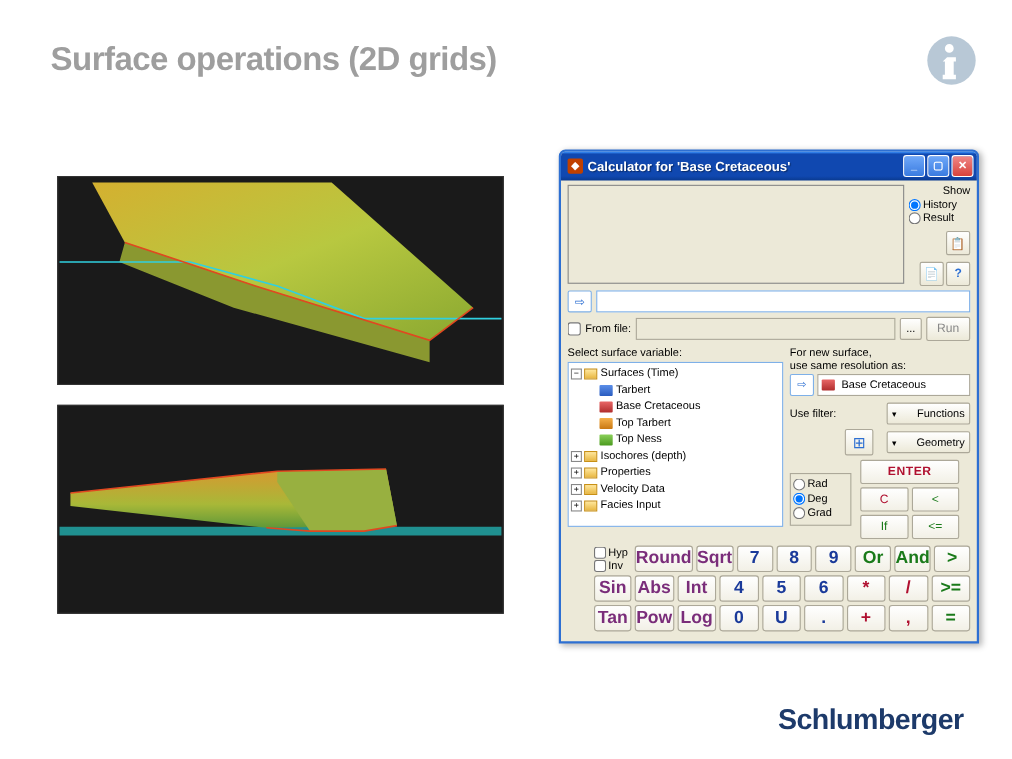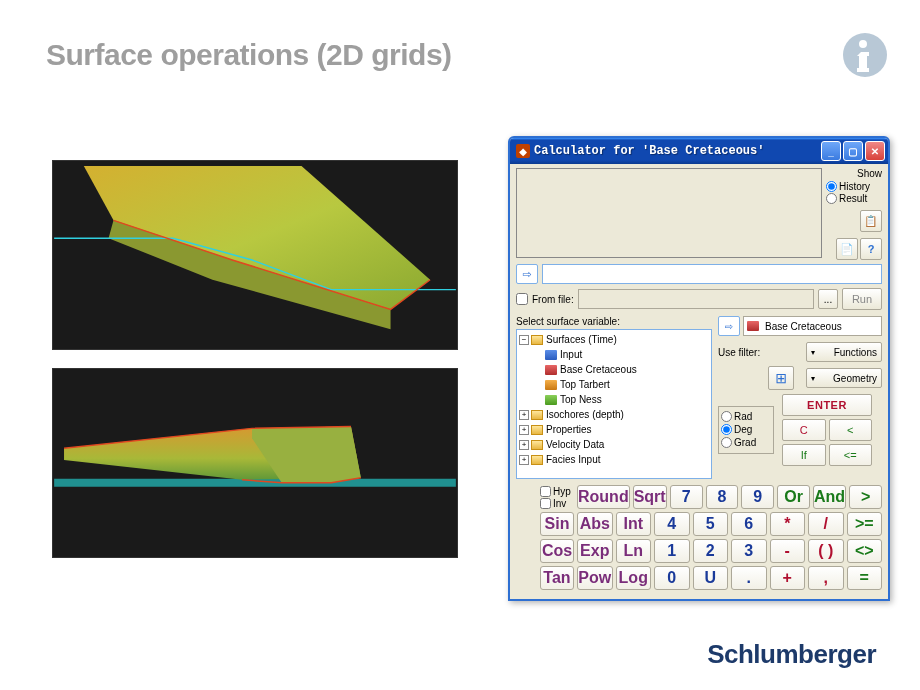--- a/index.html
+++ b/index.html
@@ -7,21 +7,21 @@
 .slide-title { position: absolute; top: 38px; left: 46px; font-size: 30px; font-weight: bold; color: #9e9e9e; letter-spacing: -0.5px; }
 .info-icon { position: absolute; top: 30px; right: 30px; width: 50px; height: 50px; }
 .info-icon svg { width: 100%; height: 100%; }
 .viewport { position: absolute; left: 52px; width: 406px; background: #1a1a1a; border: 1px solid #333; }
 .viewport.top { top: 160px; height: 190px; }
 .viewport.bottom { top: 368px; height: 190px; }
 .viewport svg { width: 100%; height: 100%; }
 .calc-window { position: absolute; top: 136px; left: 508px; width: 382px; border: 2px solid #2d6fd2; border-radius: 6px 6px 0 0; background: #ece9d8; box-shadow: 2px 2px 6px rgba(0,0,0,0.3); }
 .titlebar { height: 26px; background: linear-gradient(to bottom, #3d95ff 0%, #1048b0 8%, #1048b0 85%, #0a3a90 100%); border-radius: 4px 4px 0 0; display: flex; align-items: center; padding: 0 3px 0 6px; color: #fff; font-size: 12px; }
 .titlebar-icon { width: 14px; height: 14px; background: #c04000; border-radius: 2px; margin-right: 4px; display: flex; align-items: center; justify-content: center; color: #fff; font-size: 10px; }
-.titlebar-text { flex: 1; font-weight: bold; text-shadow: 1px 1px 1px rgba(0,0,0,0.4); font-family: Liberation Mono, monospace; }
+.titlebar-text { flex: 1; font-weight: bold; text-shadow: 1px 1px 1px rgba(0,0,0,0.4); }
 .win-btns { display: flex; gap: 2px; }
 .win-btn { width: 20px; height: 20px; border-radius: 3px; border: 1px solid #fff; display: flex; align-items: center; justify-content: center; font-size: 10px; font-weight: bold; cursor: pointer; }
 .win-min { background: linear-gradient(#6fa8f9, #3a7be0); color: #fff; }
 .win-max { background: linear-gradient(#6fa8f9, #3a7be0); color: #fff; }
 .win-close { background: linear-gradient(#f08887, #d8423b); color: #fff; }
 .calc-body { padding: 4px 6px 6px 6px; }
 .history-row { display: flex; gap: 4px; margin-bottom: 3px; }
 .history-area { flex: 1; height: 90px; background: #ece9d8; border: 1px solid #888; }
 .show-panel { width: 56px; }
 .show-panel .lbl { font-size: 10px; margin-bottom: 2px; text-align: right;}
@@ -172,21 +172,21 @@
         <div class="lbl">Select surface variable:</div>
         <div class="tree">
           <div class="tree-item">
               <span class="exp">−</span>
               <span class="folder"></span>
               <span>Surfaces (Time)</span>
             </div>
           <div class="tree-item">
               <span class="spacer" style="width:26px"></span>
               <span class="surf-icon surf-blue"></span>
-              <span>Input</span>
+              <span>Tarbert</span>
             </div>
           <div class="tree-item">
               <span class="spacer" style="width:26px"></span>
               <span class="surf-icon surf-red"></span>
               <span>Base Cretaceous</span>
             </div>
           <div class="tree-item">
               <span class="spacer" style="width:26px"></span>
               <span class="surf-icon surf-orange"></span>
               <span>Top Tarbert</span>
@@ -212,20 +212,21 @@
               <span>Velocity Data</span>
             </div>
           <div class="tree-item">
               <span class="exp">+</span>
               <span class="folder"></span>
               <span>Facies Input</span>
             </div>
         </div>
       </div>
       <div class="right-panel">
+        <div class="lbl"><span>For new surface,</span><br><span>use same resolution as:</span></div>
         <div class="newsurf-row">
           <div class="arrow-btn">⇨</div>
           <div class="newsurf-field">
               <span class="surf-icon surf-red"></span>
               <span>Base Cretaceous</span>
             </div>
         </div>
         <div class="filter-row">
           <span>Use filter:</span>
           <span style="flex:1"></span>
@@ -296,31 +297,20 @@
         <div class="cbtn purple">Abs</div>
         <div class="cbtn purple">Int</div>
         <div class="cbtn blue">4</div>
         <div class="cbtn blue">5</div>
         <div class="cbtn blue">6</div>
         <div class="cbtn red">*</div>
         <div class="cbtn red">/</div>
         <div class="cbtn green">&gt;=</div>
       </div>
       <div class="calc-row">
-        <div class="cbtn purple" style="max-width:34px">Cos</div>
-        <div class="cbtn purple">Exp</div>
-        <div class="cbtn purple">Ln</div>
-        <div class="cbtn blue">1</div>
-        <div class="cbtn blue">2</div>
-        <div class="cbtn blue">3</div>
-        <div class="cbtn red">-</div>
-        <div class="cbtn red">( )</div>
-        <div class="cbtn green">&lt;&gt;</div>
-      </div>
-      <div class="calc-row">
         <div class="cbtn purple" style="max-width:34px">Tan</div>
         <div class="cbtn purple">Pow</div>
         <div class="cbtn purple">Log</div>
         <div class="cbtn blue">0</div>
         <div class="cbtn blue">U</div>
         <div class="cbtn blue">.</div>
         <div class="cbtn red">+</div>
         <div class="cbtn red">,</div>
         <div class="cbtn green">=</div>
       </div>

